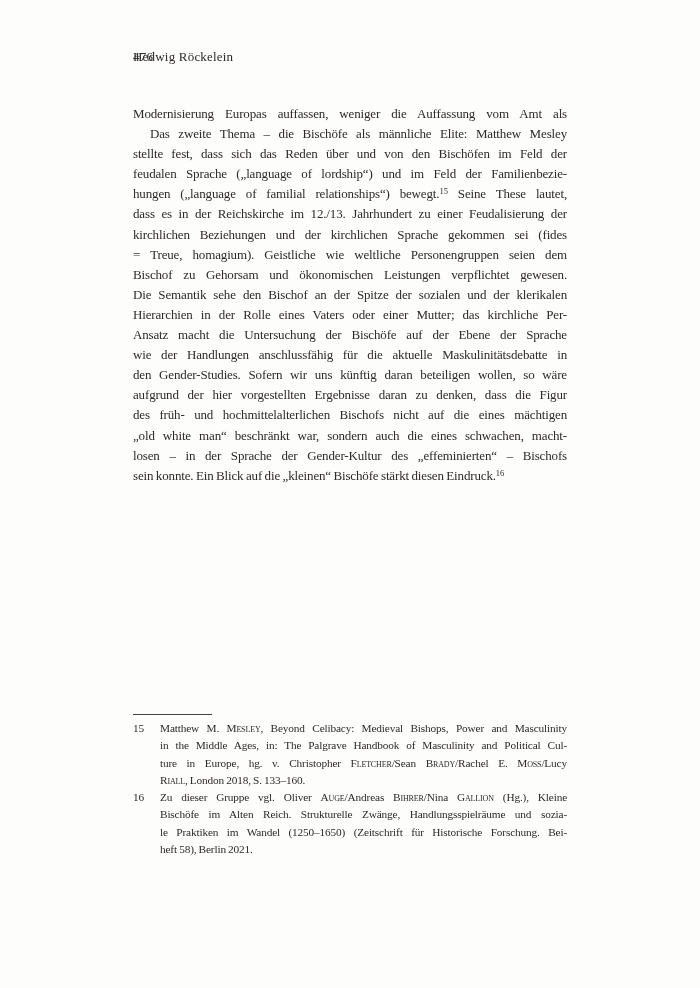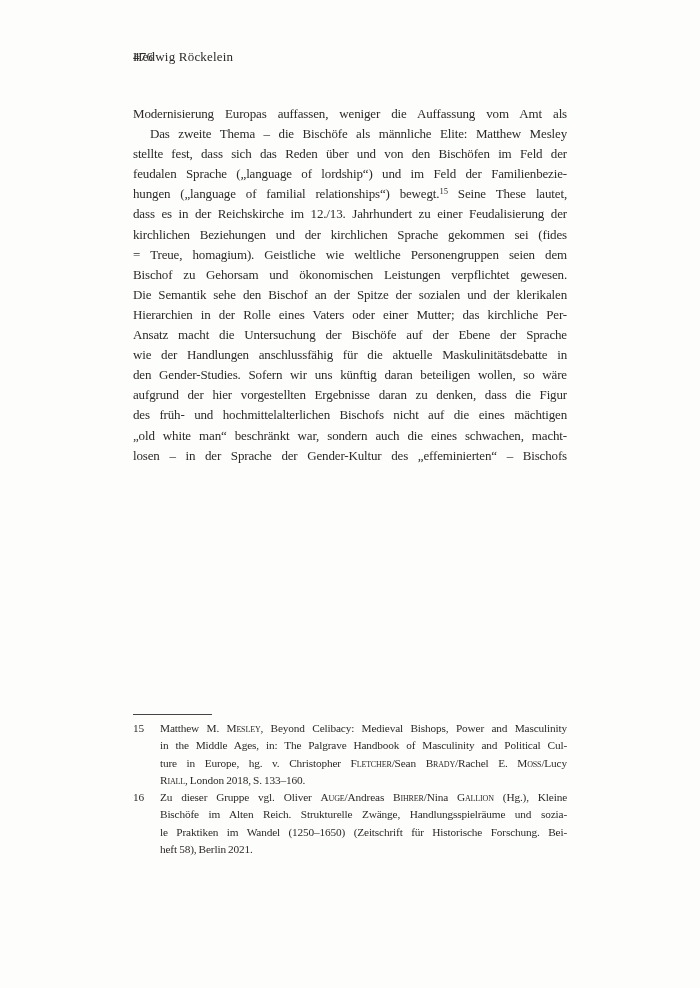--- a/index.html
+++ b/index.html
@@ -64,20 +64,21 @@
       <div class="line jl"><span>Bischof zu Gehorsam und ökonomischen Leistungen verpflichtet gewesen.</span></div>
       <div class="line jl"><span>Die Semantik sehe den Bischof an der Spitze der sozialen und der klerikalen</span></div>
       <div class="line jl"><span>Hierarchien in der Rolle eines Vaters oder einer Mutter; das kirchliche Per-</span></div>
       <div class="line jl"><span>Ansatz macht die Untersuchung der Bischöfe auf der Ebene der Sprache</span></div>
       <div class="line jl"><span>wie der Handlungen anschlussfähig für die aktuelle Maskulinitätsdebatte in</span></div>
       <div class="line jl"><span>den Gender-Studies. Sofern wir uns künftig daran beteiligen wollen, so wäre</span></div>
       <div class="line jl"><span>aufgrund der hier vorgestellten Ergebnisse daran zu denken, dass die Figur</span></div>
       <div class="line jl"><span>des früh- und hochmittelalterlichen Bischofs nicht auf die eines mächtigen</span></div>
       <div class="line jl"><span>„old white man“ beschränkt war, sondern auch die eines schwachen, macht-</span></div>
       <div class="line jl"><span>losen – in der Sprache der Gender-Kultur des „effeminierten“ – Bischofs</span></div>
+      <div class="line"><span>sein konnte. Ein Blick auf die „kleinen“ Bischöfe stärkt diesen Eindruck.</span><sup>16</sup></div>
     </div>
 
   <div class="fn-rule"></div>
 
   <div class="footnotes" id="footnotes">
       <div class="fn-item">
         <span class="fn-num">15</span>
         <div class="fn-line jl"><span>Matthew M. </span><span class="sc">Mesley</span><span>, Beyond Celibacy: Medieval Bishops, Power and Masculinity</span></div>
         <div class="fn-line jl"><span>in the Middle Ages, in: The Palgrave Handbook of Masculinity and Political Cul-</span></div>
         <div class="fn-line jl"><span>ture in Europe, hg. v. Christopher </span><span class="sc">Fletcher</span><span>/Sean </span><span class="sc">Brady</span><span>/Rachel E. </span><span class="sc">Moss</span><span>/Lucy</span></div>

